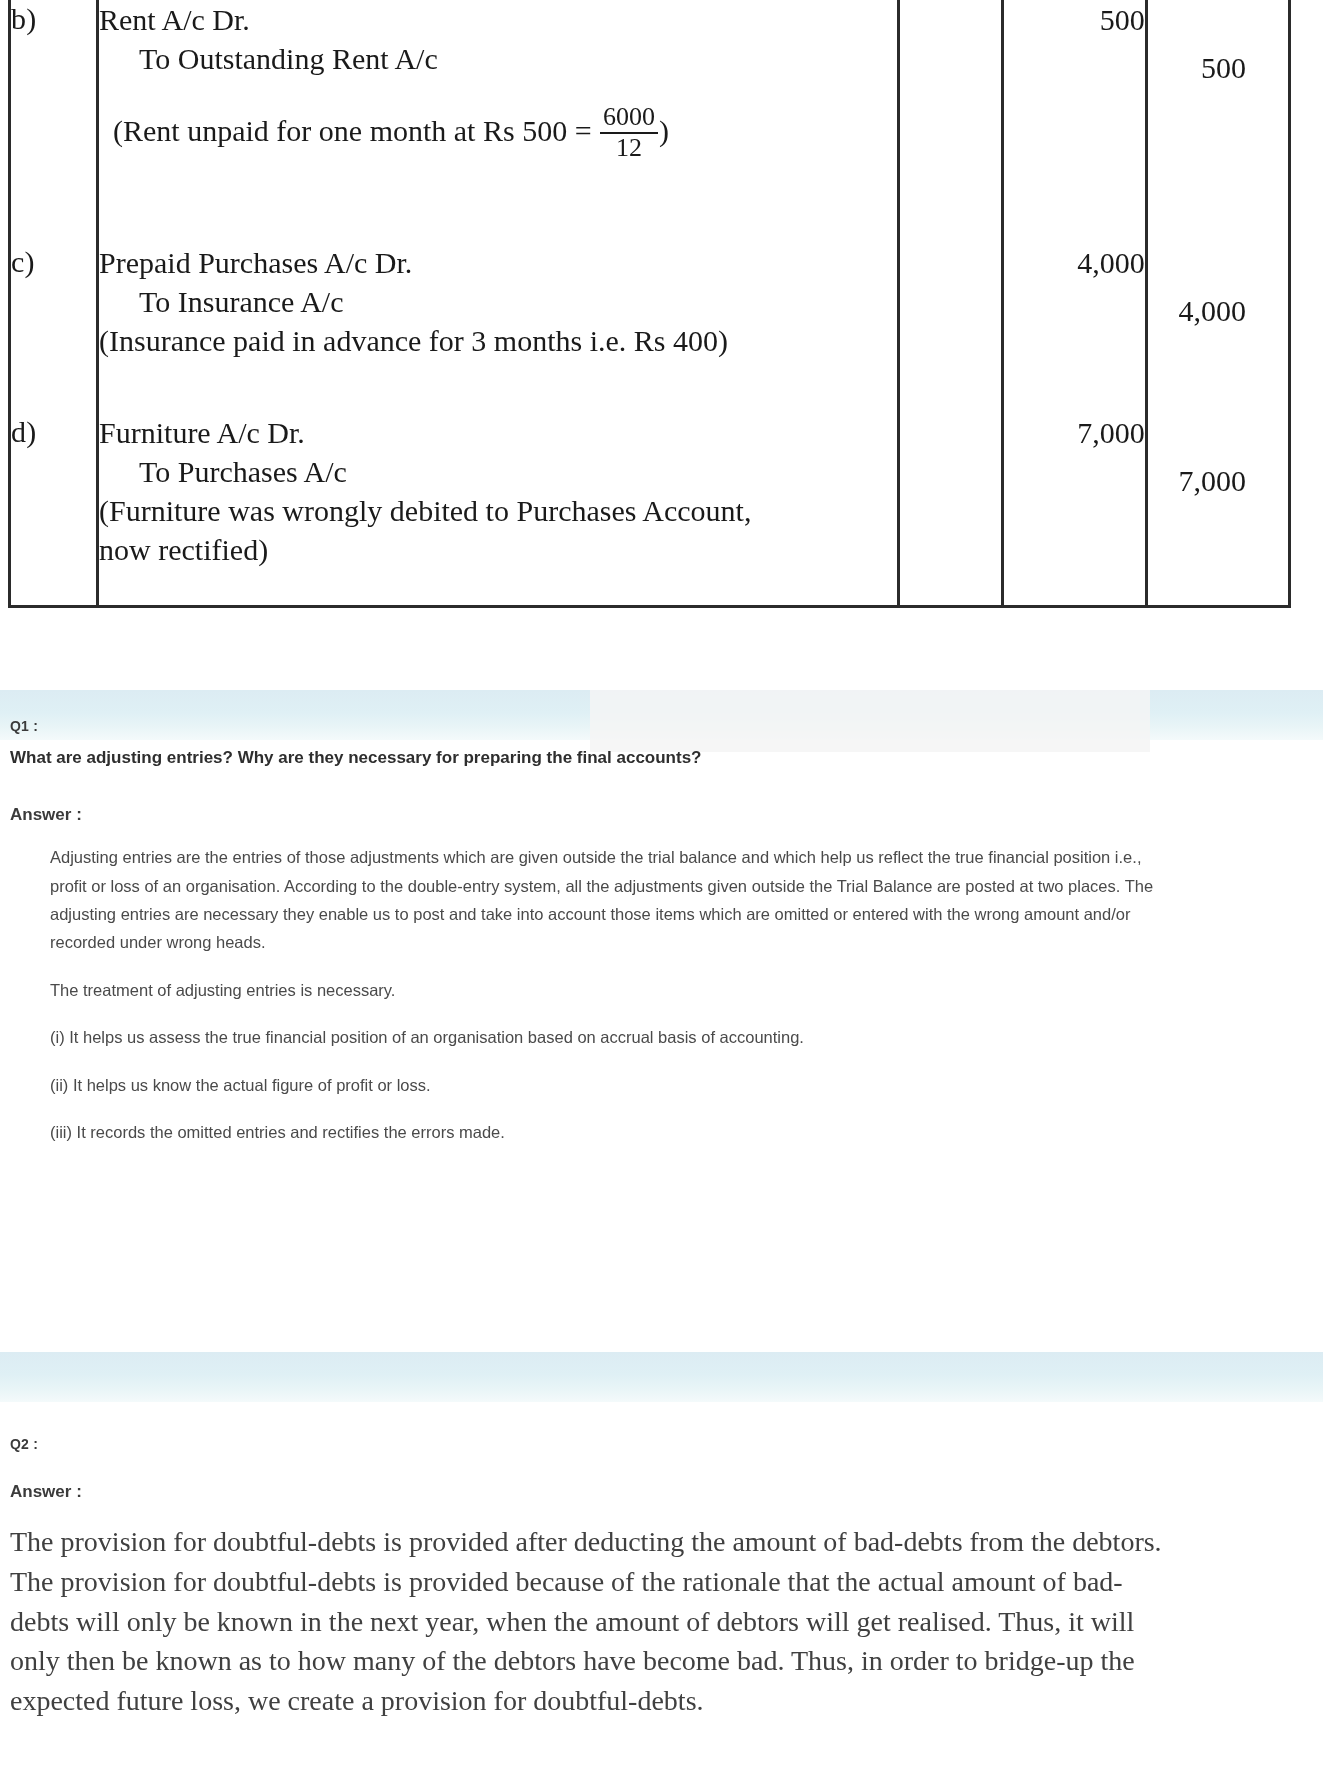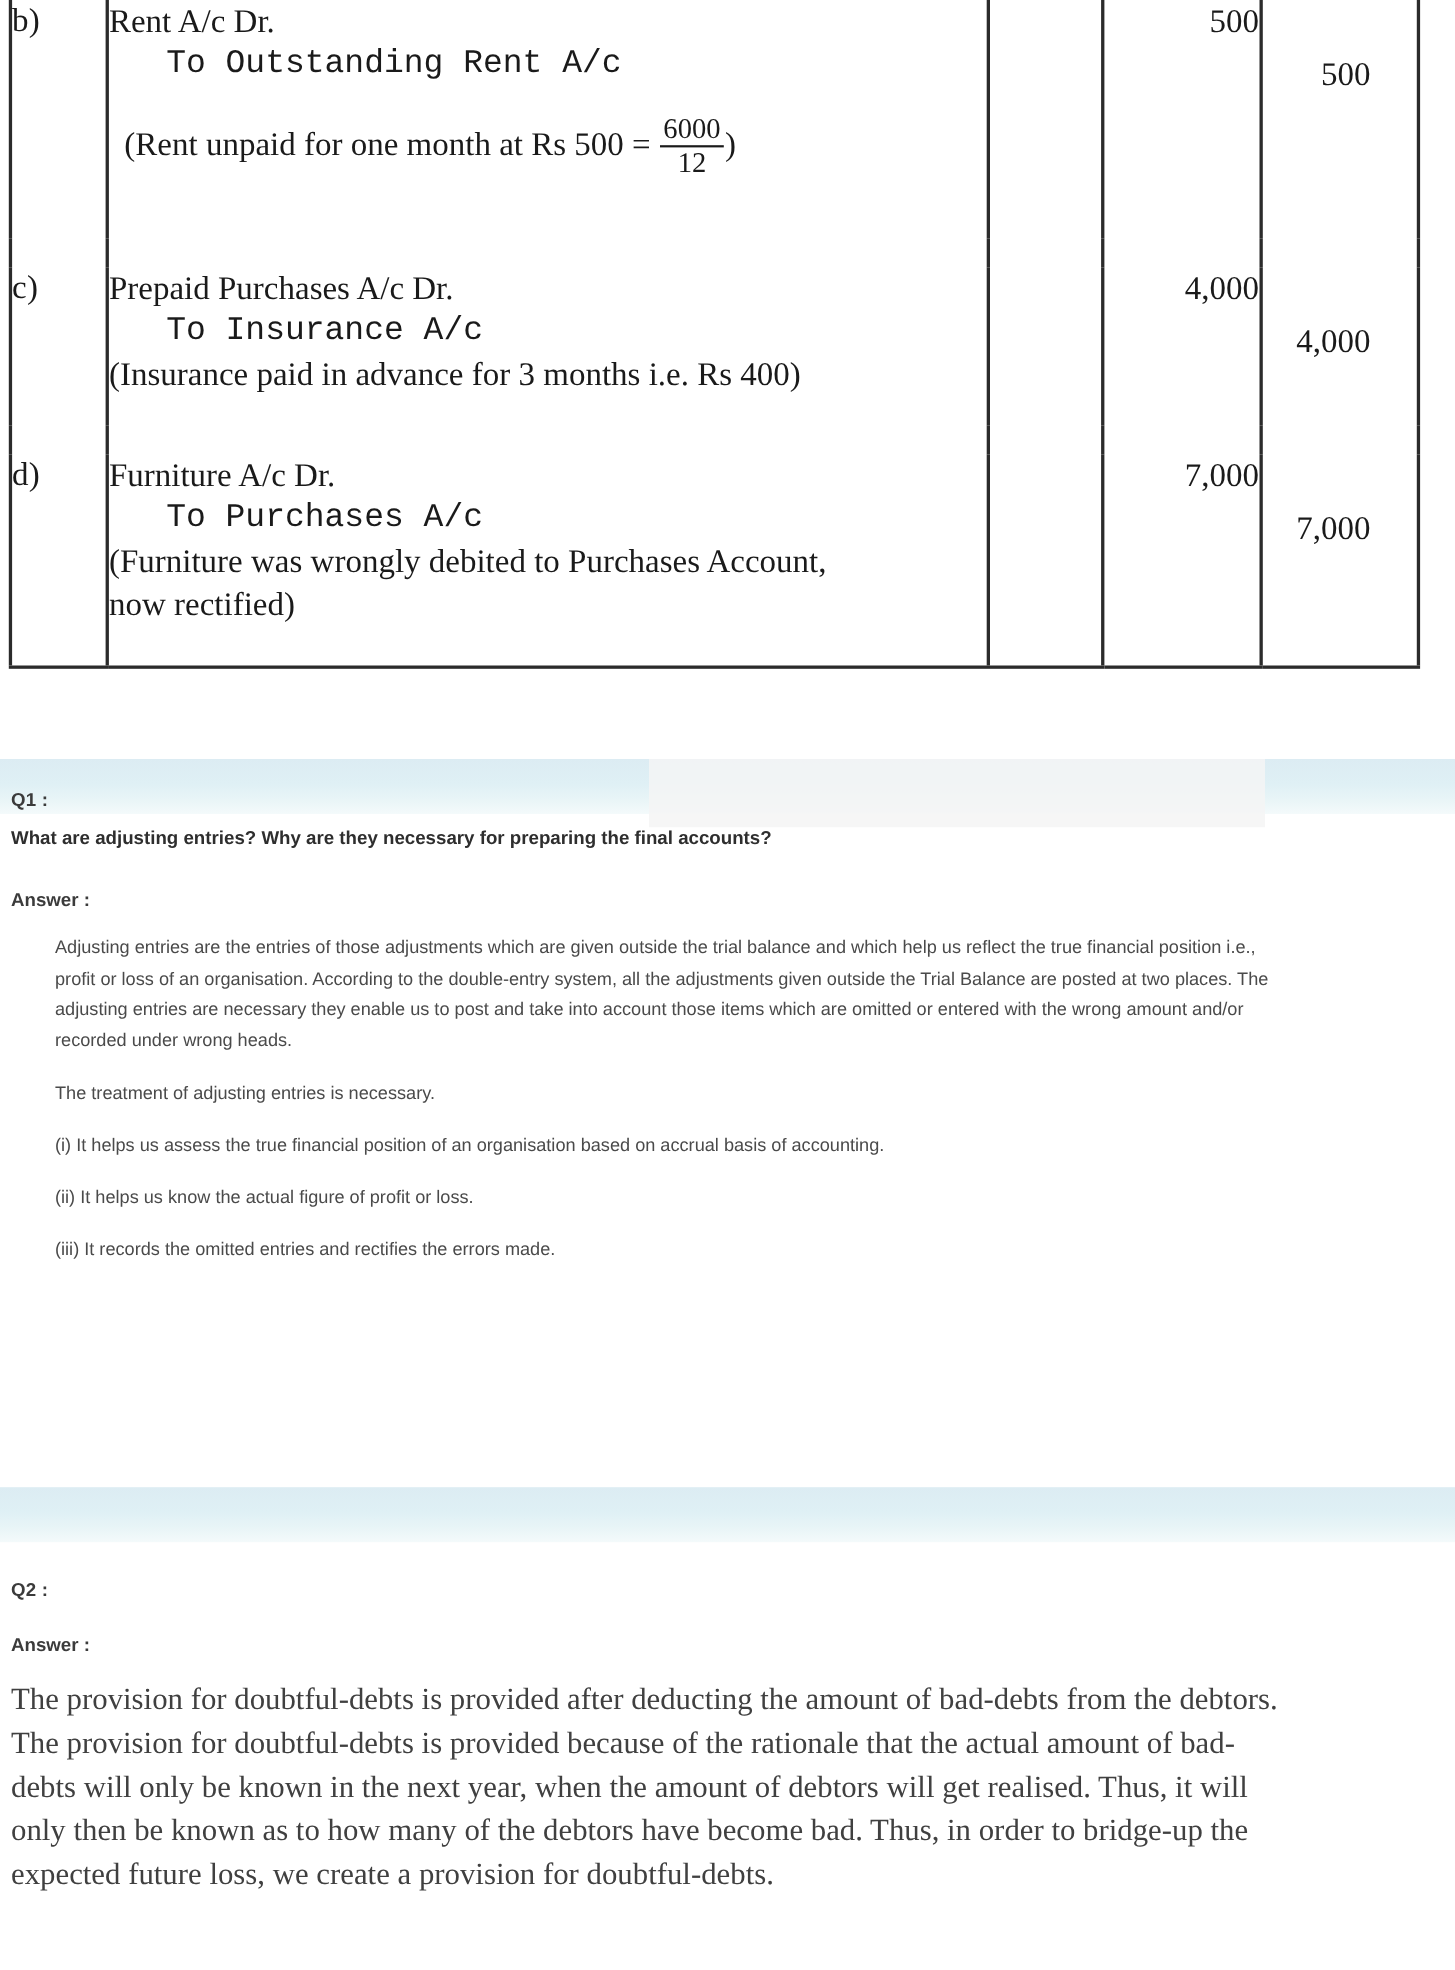--- a/index.html
+++ b/index.html
@@ -51,21 +51,21 @@
     line-height: 1.28;
     padding: 4px 0 0 4px;
     letter-spacing: .2px;
   }
   .particulars {
     font-size: 30px;
     line-height: 1.30;
     padding: 4px 8px 0 26px;
   }
   .particulars .acct-dr { display:block; }
-  .particulars .acct-cr { display:block; padding-left: 52px; font-family: Liberation Mono, monospace; }
+  .particulars .acct-cr { display:block; padding-left: 40px; }
   .particulars .narr    { display:block; }
   .amt {
     font-size: 30px;
     line-height: 1.30;
     text-align: right;
     padding: 4px 30px 0 0;
     white-space: nowrap;
   }
   .amt.cr-amt { padding-top: 48px; padding-right: 42px; }
 
@@ -101,21 +101,21 @@
     opacity: .85;
   }
 
   
   .qa {
     position: absolute;
     left: 10px;
     width: 1150px;
   }
   .q-label {
-    font-size: 17px;
+    font-size: 14px;
     font-weight: bold;
     color: #3b3b3b;
     letter-spacing: .2px;
   }
   .q-text {
     font-size: 17px;
     font-weight: bold;
     color: #2e2e2e;
     line-height: 1.55;
     margin-top: 11px;

